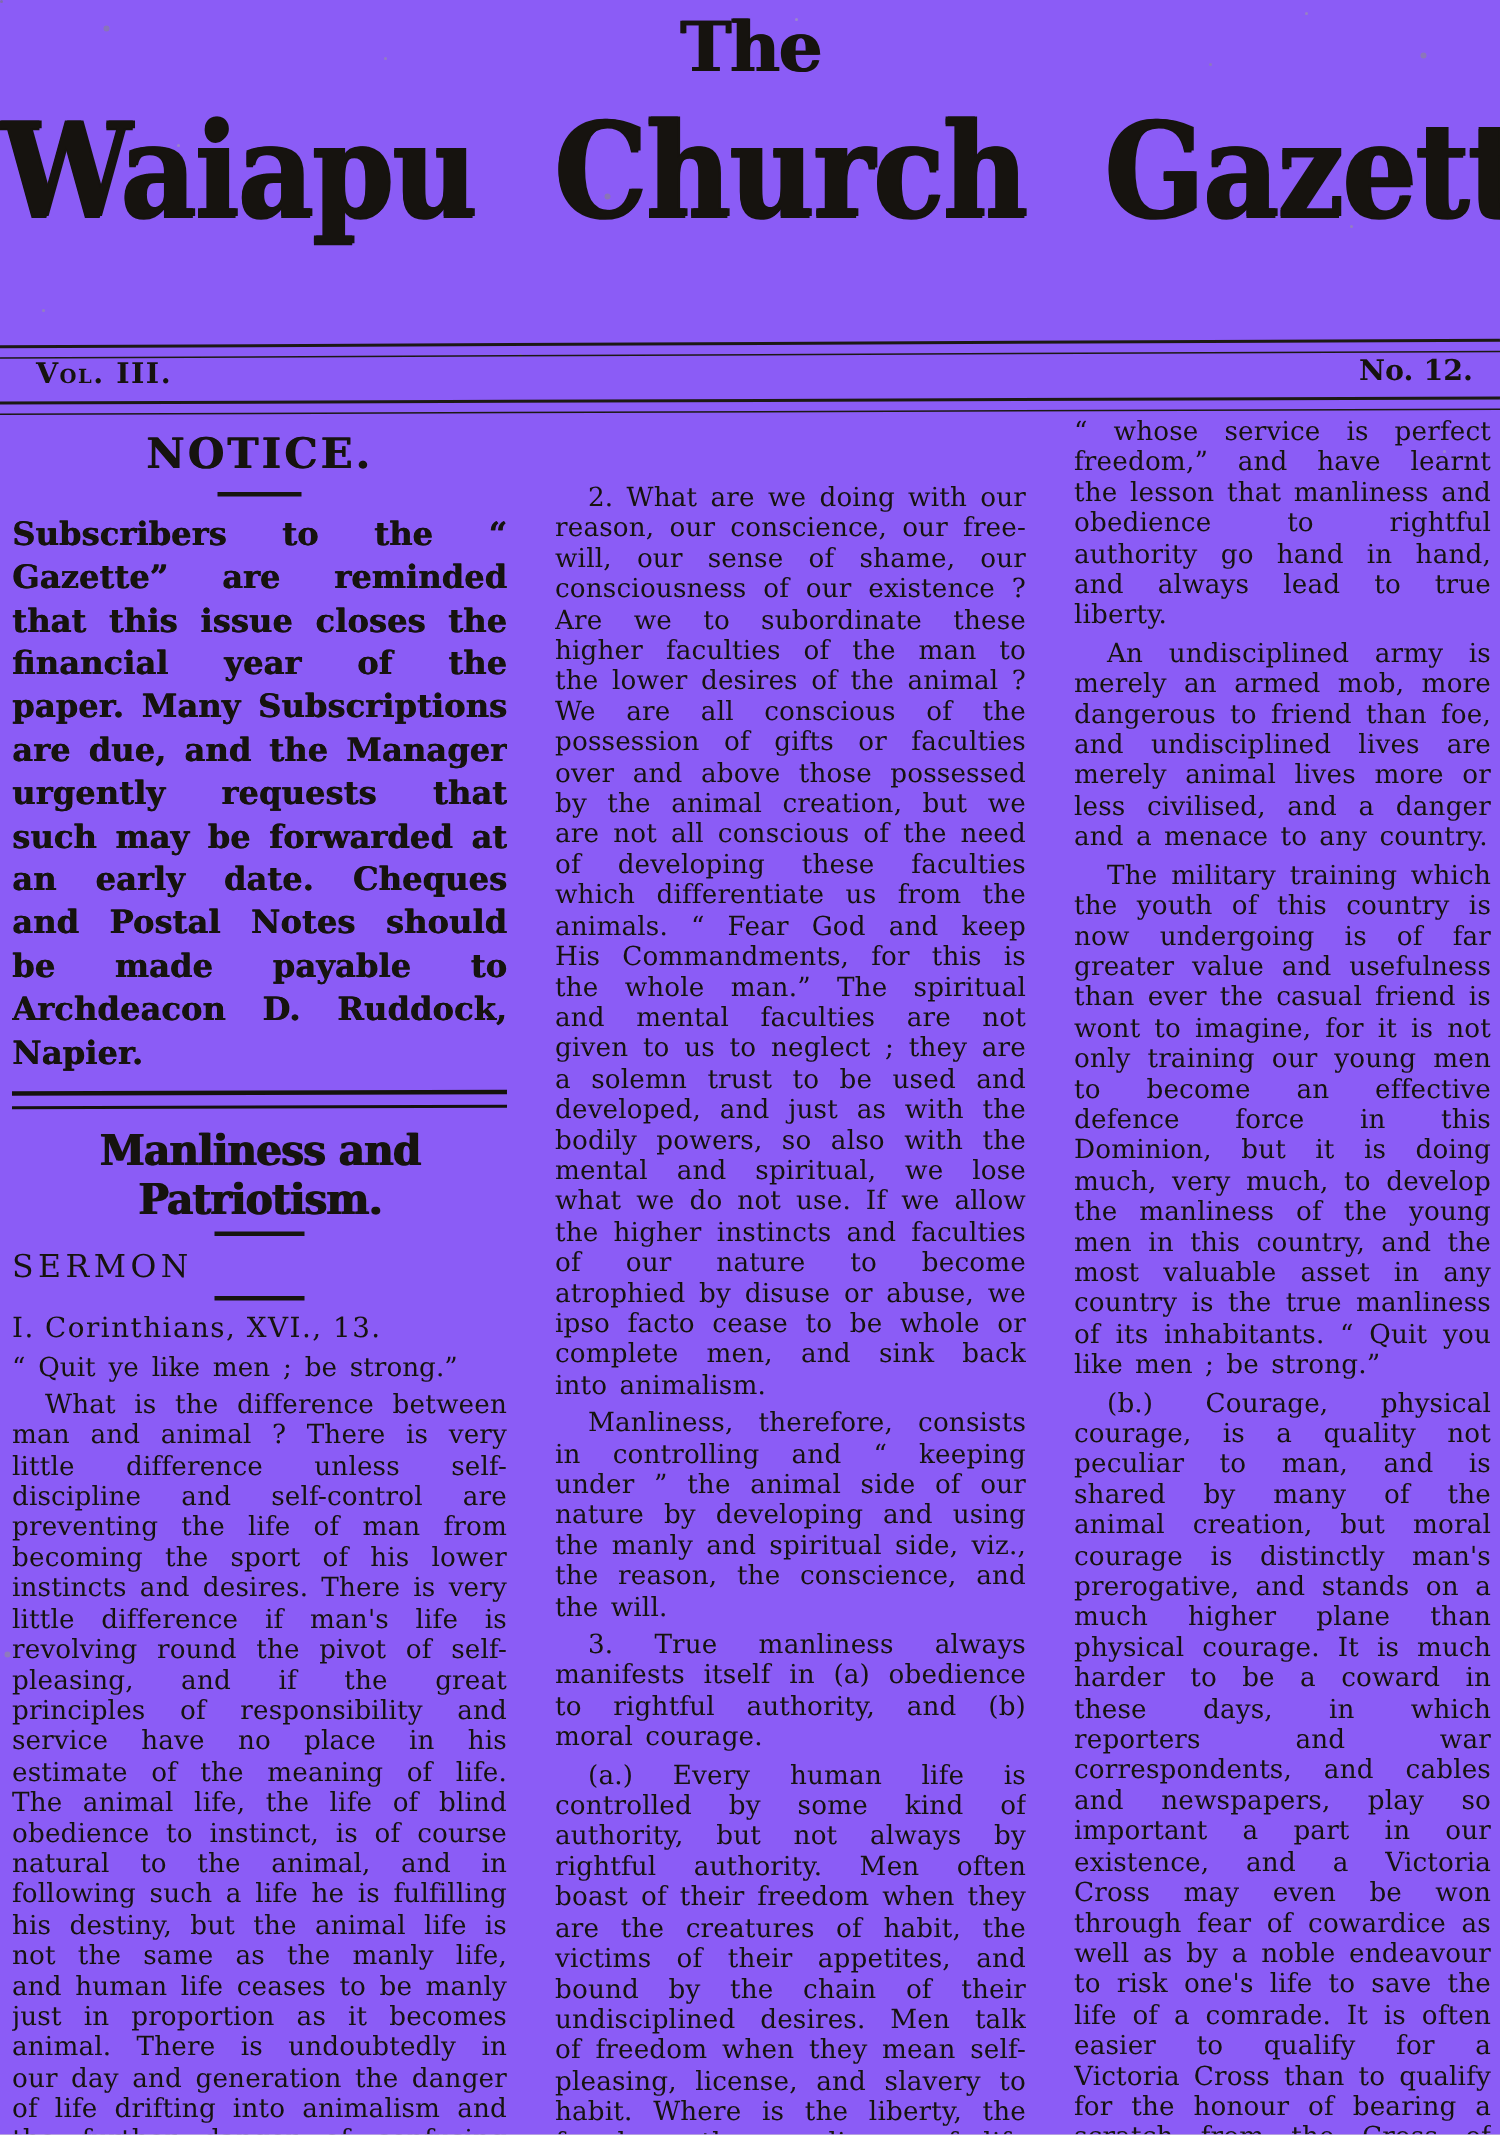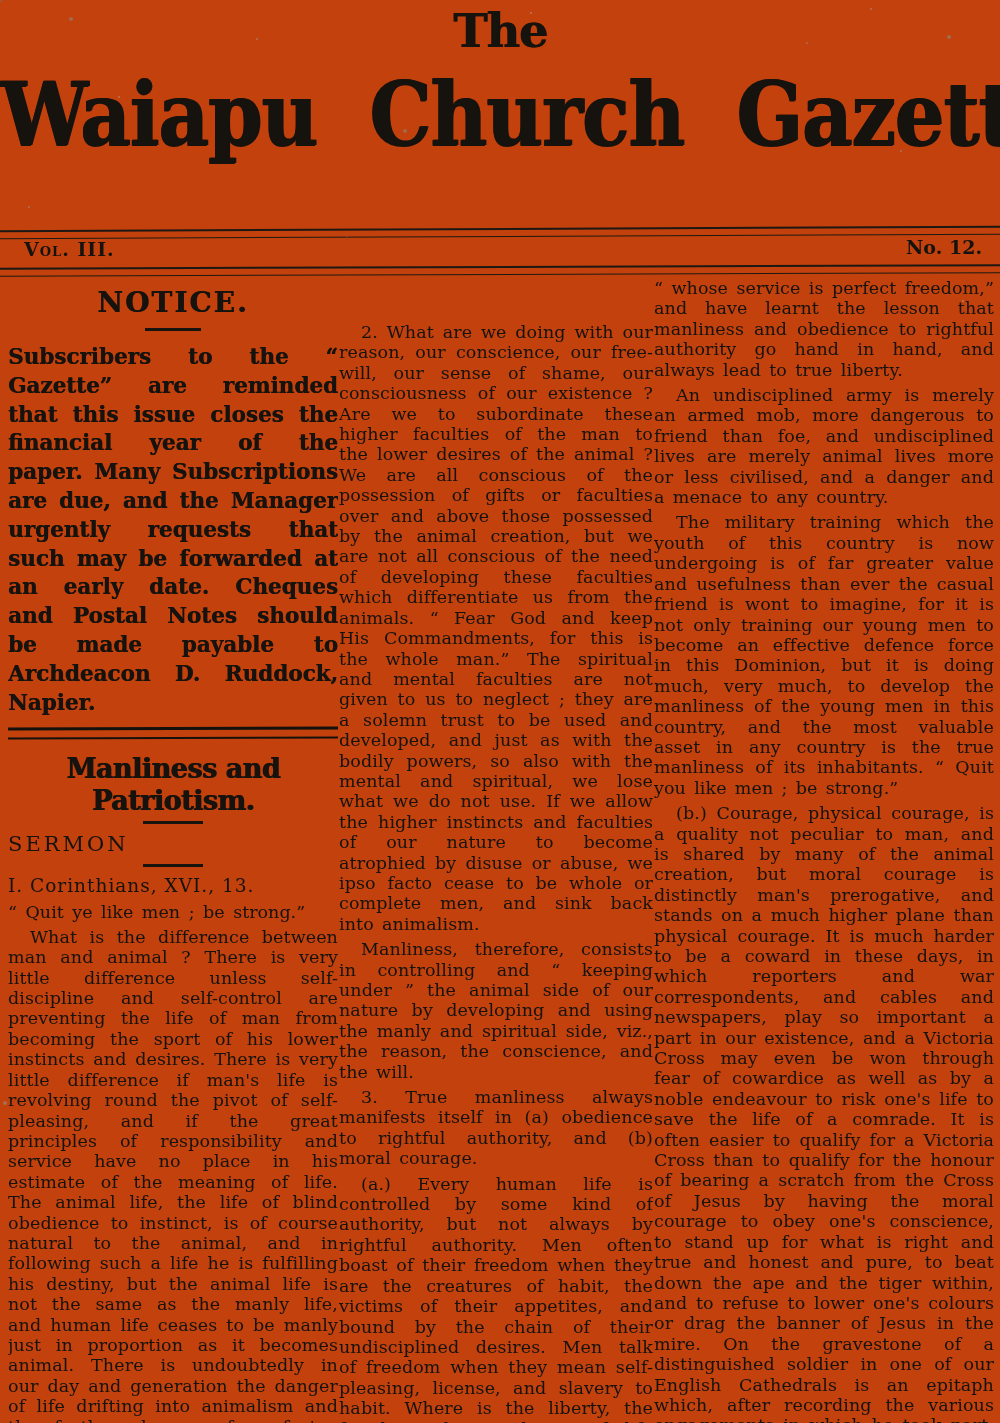--- a/index.html
+++ b/index.html
@@ -1,18 +1,18 @@
 <!DOCTYPE html>
 <html><head>
 <meta charset="utf-8">
 <style>
   html,body{margin:0;padding:0;background:#d8d5cd;}
   .page{
     position:relative;width:1000px;height:1423px;margin:0 auto;
-    background:#c2410c;color:#16130f;overflow:hidden;
+    background:#8b5cf6;color:#16130f;overflow:hidden;
     font-family:"DejaVu Serif","Liberation Serif",serif;
   }
   
   .masthead{position:absolute;top:0;left:0;width:100%;text-align:center;}
   .masthead-the{
     margin-top:8px;font-size:46px;font-weight:bold;line-height:1;
     text-shadow:1px 0 0 currentColor;letter-spacing:-1px;
   }
   .masthead-title{
     margin-top:18px;font-size:78px;font-weight:bold;line-height:1.1;
@@ -28,21 +28,21 @@
   .rule-top{top:228px;transform:rotate(-0.25deg);}
   .rule-mid{top:266px;transform:rotate(-0.2deg);}
   
   .dateline{position:absolute;top:236px;left:0;width:100%;height:30px;font-weight:bold;font-size:19px;}
   .dateline .vol{position:absolute;left:24px;top:2px;font-variant:small-caps;letter-spacing:1px;}
   .dateline .date{position:absolute;left:0;right:0;top:0;text-align:center;letter-spacing:1.5px;}
   .dateline .num{position:absolute;right:18px;top:0;}
   
   .columns{
     position:absolute;top:278px;left:8px;right:6px;bottom:0;
-    display:flex;gap:1px;overflow:hidden;
+    display:flex;gap:32px;overflow:hidden;
   }
   .col{overflow:hidden;}
   .col1{width:330px;flex:none;}
   .col2{width:314px;flex:none;margin-top:44px;}
   .col3{flex:1;}
   p{margin:0 0 5px 0;text-align:justify;}
   .body-para{font-size:17.5px;line-height:20.4px;word-spacing:2.5px;letter-spacing:0.1px;}
   .indent{text-indent:22px;}
   
   .notice-title{

